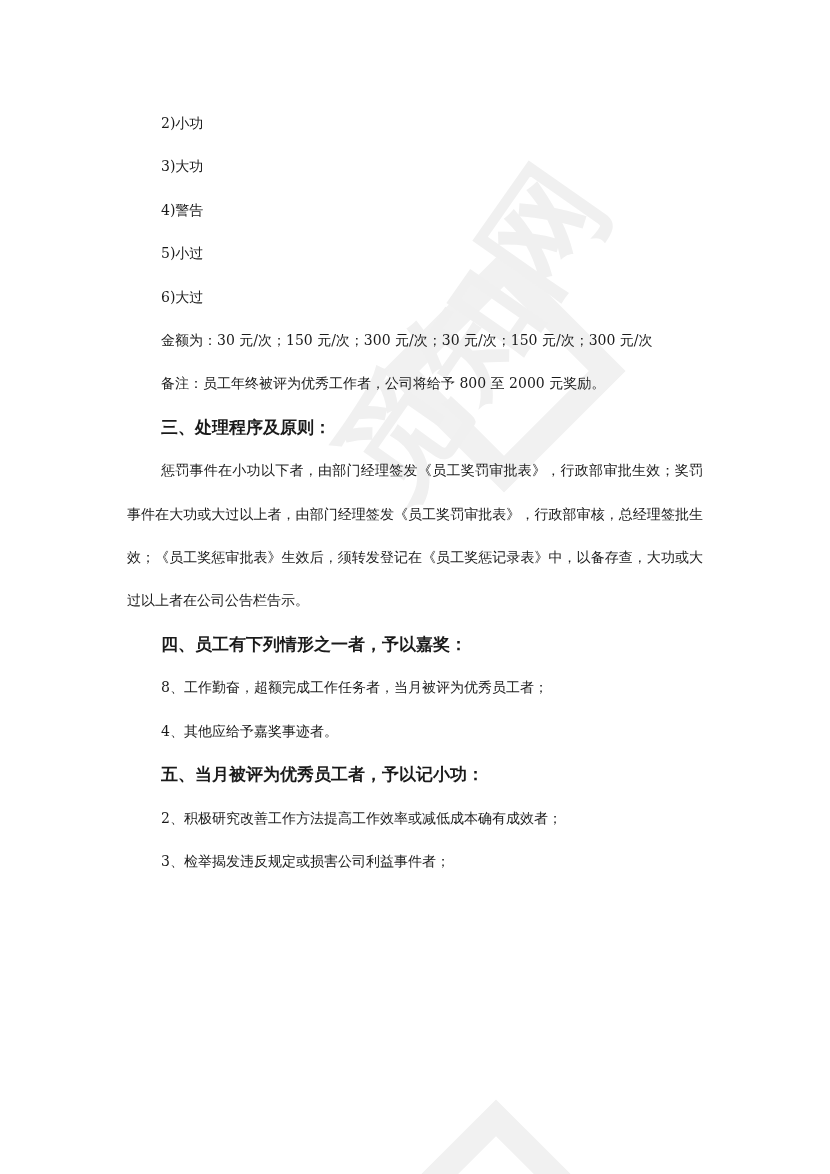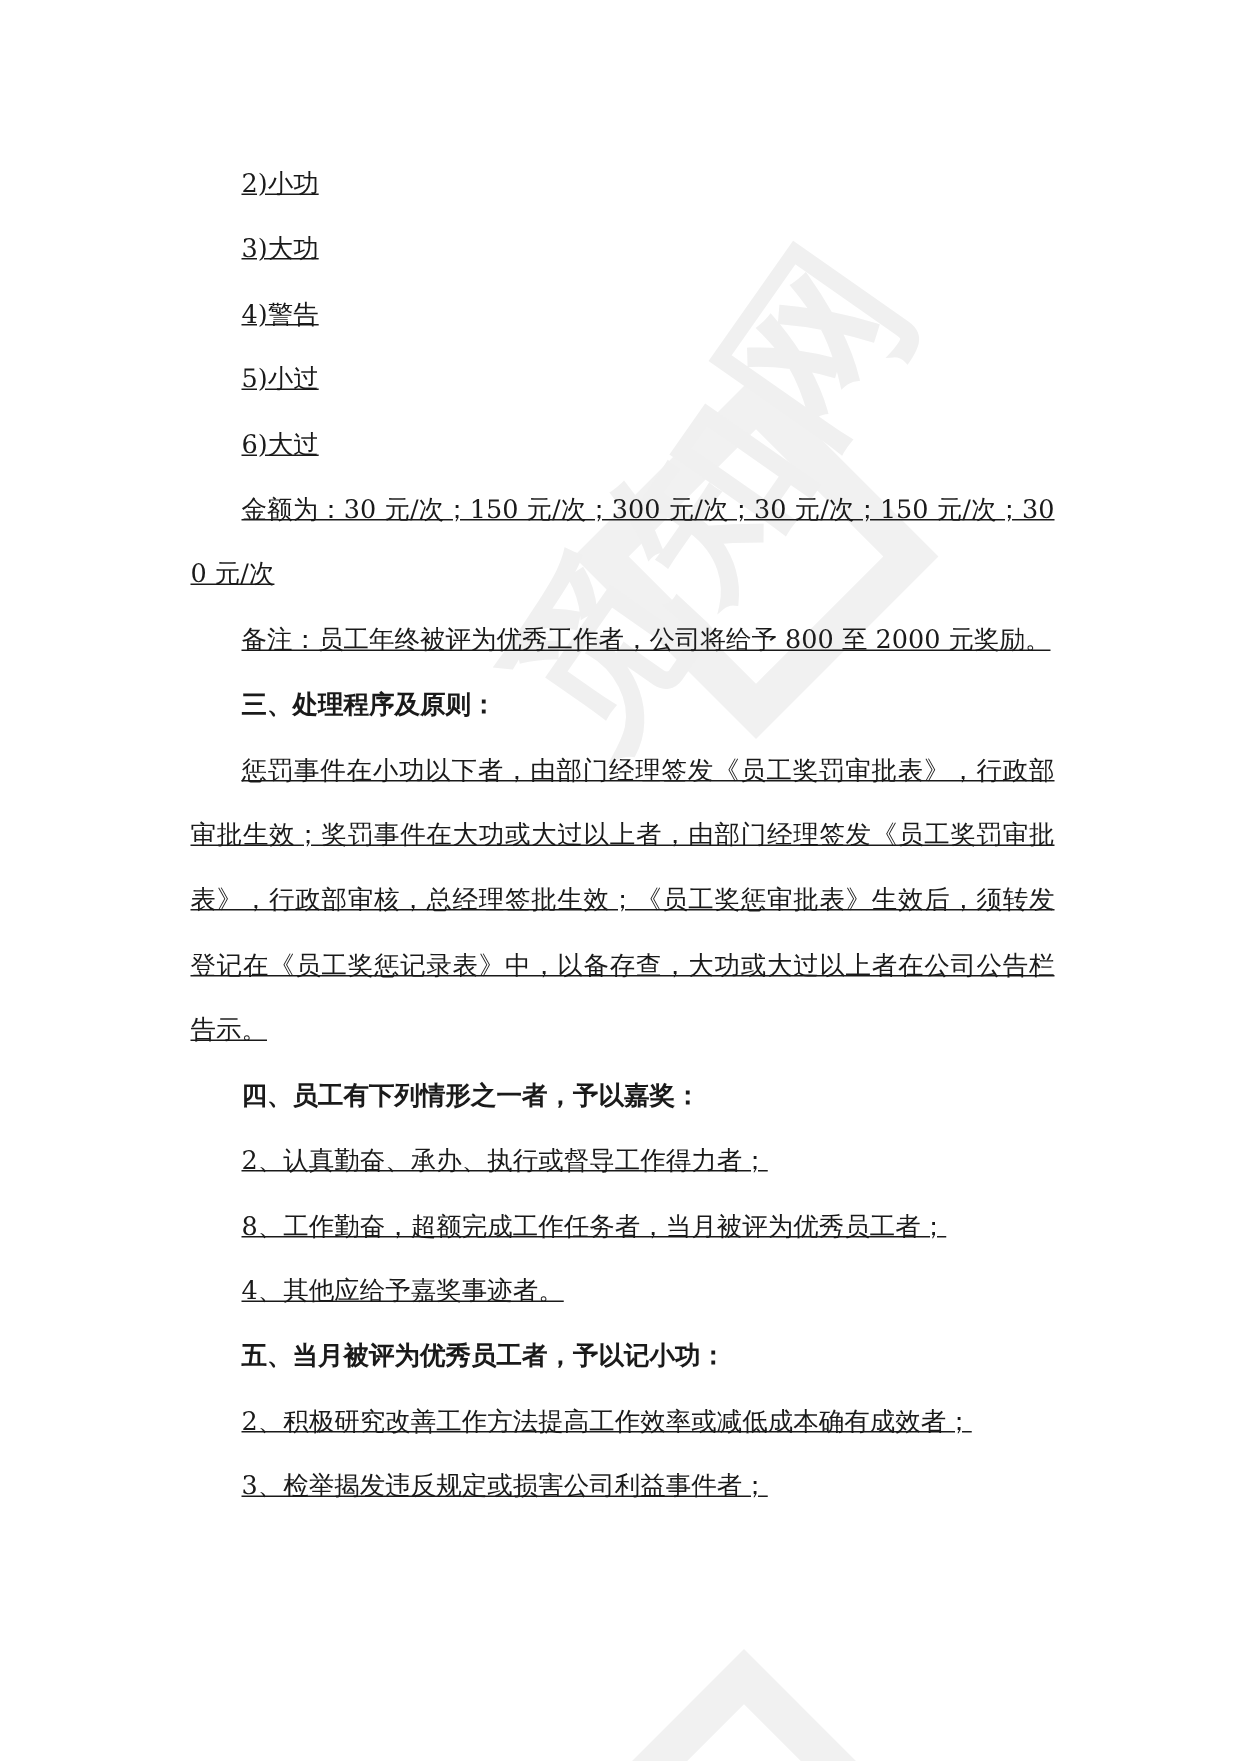--- a/index.html
+++ b/index.html
@@ -43,27 +43,26 @@
     .wm-d1 { left: 418px; top: 285px; }
     .wm-d2 { left: 410px; top: 1135px; }
     .page {
       position: absolute;
       left: 127px;
       top: 102px;
       width: 576px;
       z-index: 1;
     }
     .p {
-      font-size: 17px;
+      font-size: 14px;
       line-height: 43.4px;
       margin: 0;
       text-align: justify;
       text-indent: 34px;
       word-break: break-all;
-      text-decoration: underline;
     }
     .h {
       font-weight: bold;
       font-size: 17px;
       line-height: 43.4px;
       margin: 0;
       text-indent: 34px;
       font-family: "DejaVu Serif", "Liberation Serif", serif;
     }
   </style>
@@ -81,20 +80,19 @@
   <p class="p">5)小过</p>
   <p class="p">6)大过</p>
 
   <p class="p">金额为：30 元/次；150 元/次；300 元/次；30 元/次；150 元/次；300 元/次</p>
   <p class="p">备注：员工年终被评为优秀工作者，公司将给予 800 至 2000 元奖励。</p>
 
   <p class="h">三、处理程序及原则：</p>
   <p class="p">惩罚事件在小功以下者，由部门经理签发《员工奖罚审批表》，行政部审批生效；奖罚事件在大功或大过以上者，由部门经理签发《员工奖罚审批表》，行政部审核，总经理签批生效；《员工奖惩审批表》生效后，须转发登记在《员工奖惩记录表》中，以备存查，大功或大过以上者在公司公告栏告示。</p>
 
   <p class="h">四、员工有下列情形之一者，予以嘉奖：</p>
-  <p class="p">2、认真勤奋、承办、执行或督导工作得力者；</p>
   <p class="p">8、工作勤奋，超额完成工作任务者，当月被评为优秀员工者；</p>
   <p class="p">4、其他应给予嘉奖事迹者。</p>
 
   <p class="h">五、当月被评为优秀员工者，予以记小功：</p>
   <p class="p">2、积极研究改善工作方法提高工作效率或减低成本确有成效者；</p>
   <p class="p">3、检举揭发违反规定或损害公司利益事件者；</p>
 </div>
 
 </body></html>

